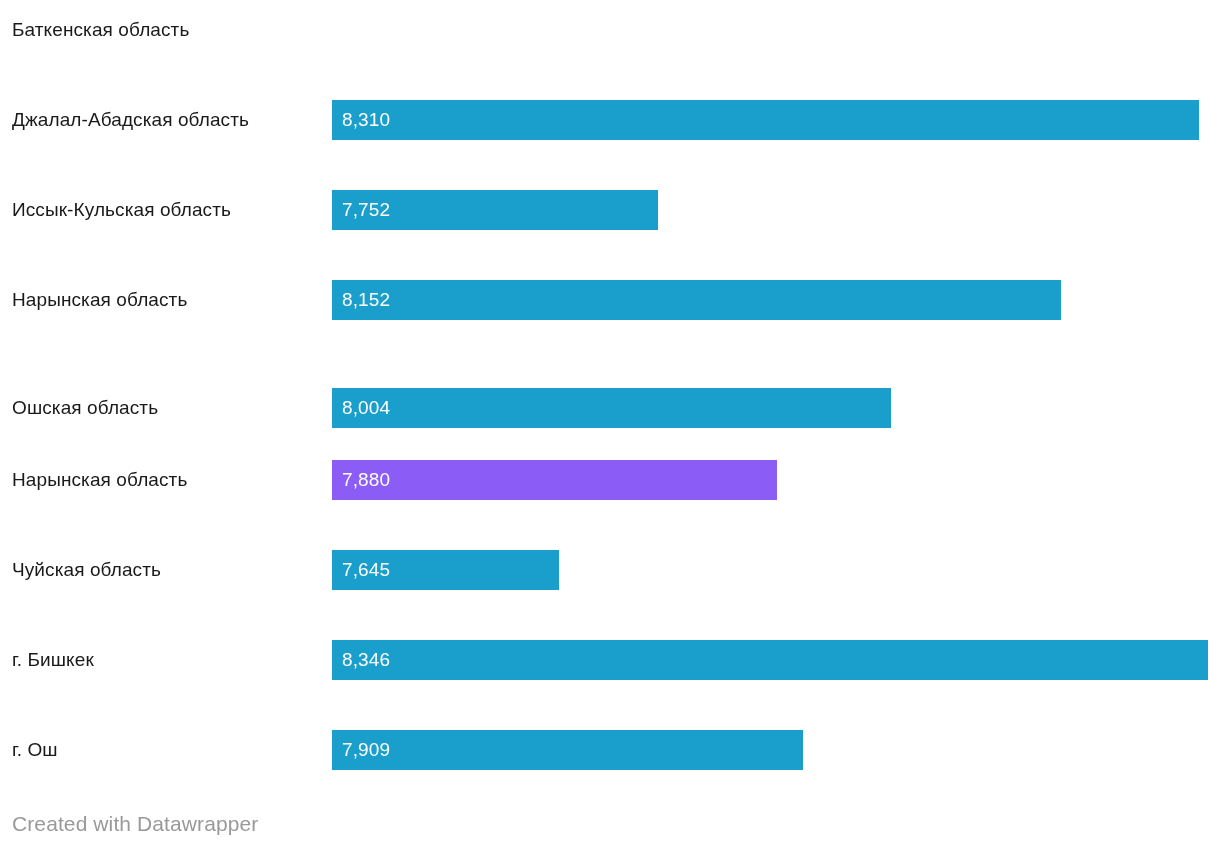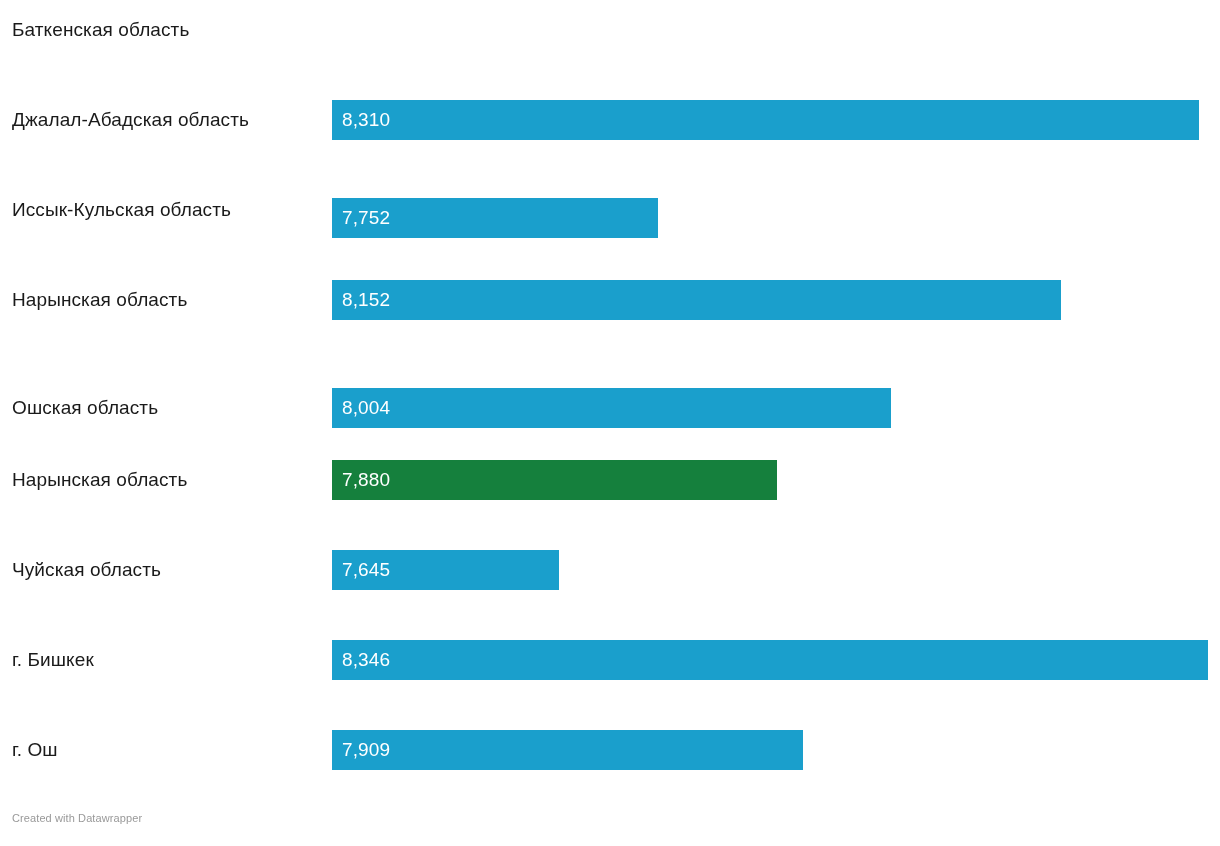--- a/index.html
+++ b/index.html
@@ -77,21 +77,21 @@
     color: #ffffff;
     white-space: nowrap;
     letter-spacing: 0.1px;
   }
 
   
   #footer {
     position: absolute;
     left: 12px;
     top: 812px;
-    font-size: 11px;
+    font-size: 21px;
     color: #999999;
     letter-spacing: 0.1px;
   }
 </style>
 </head>
 <body>
 
 <div id="chart-root">
 
   <div id="plot">
@@ -102,21 +102,21 @@
         <div class="row-label">Джалал-Абадская область</div>
         <div class="bar-track">
           <div class="bar" style="width: 843px; background: rgb(26, 159, 204); padding-left: 24px;">
             <div class="bar-value">8,310</div>
           </div>
         </div>
       </div>
       <div class="bar-row" style="top: 190px;">
         <div class="row-label">Иссык-Кульская область</div>
         <div class="bar-track">
-          <div class="bar" style="width: 326px; background: rgb(26, 159, 204); margin-top: 8px;">
+          <div class="bar" style="width: 326px; background: rgb(26, 159, 204);">
             <div class="bar-value">7,752</div>
           </div>
         </div>
       </div>
       <div class="bar-row" style="top: 280px;">
         <div class="row-label">Нарынская область</div>
         <div class="bar-track">
           <div class="bar" style="width: 697px; background: rgb(26, 159, 204); padding-left: 32px;">
             <div class="bar-value">8,152</div>
           </div>
@@ -126,21 +126,21 @@
         <div class="row-label">Ошская область</div>
         <div class="bar-track">
           <div class="bar" style="width: 559px; background: rgb(26, 159, 204);">
             <div class="bar-value">8,004</div>
           </div>
         </div>
       </div>
       <div class="bar-row" style="top: 460px;">
         <div class="row-label">Нарынская область</div>
         <div class="bar-track">
-          <div class="bar" style="width: 445px; background: #15803d;">
+          <div class="bar" style="width: 445px; background: #8b5cf6;">
             <div class="bar-value">7,880</div>
           </div>
         </div>
       </div>
       <div class="bar-row" style="top: 550px;">
         <div class="row-label">Чуйская область</div>
         <div class="bar-track">
           <div class="bar" style="width: 227px; background: rgb(26, 159, 204);">
             <div class="bar-value">7,645</div>
           </div>

